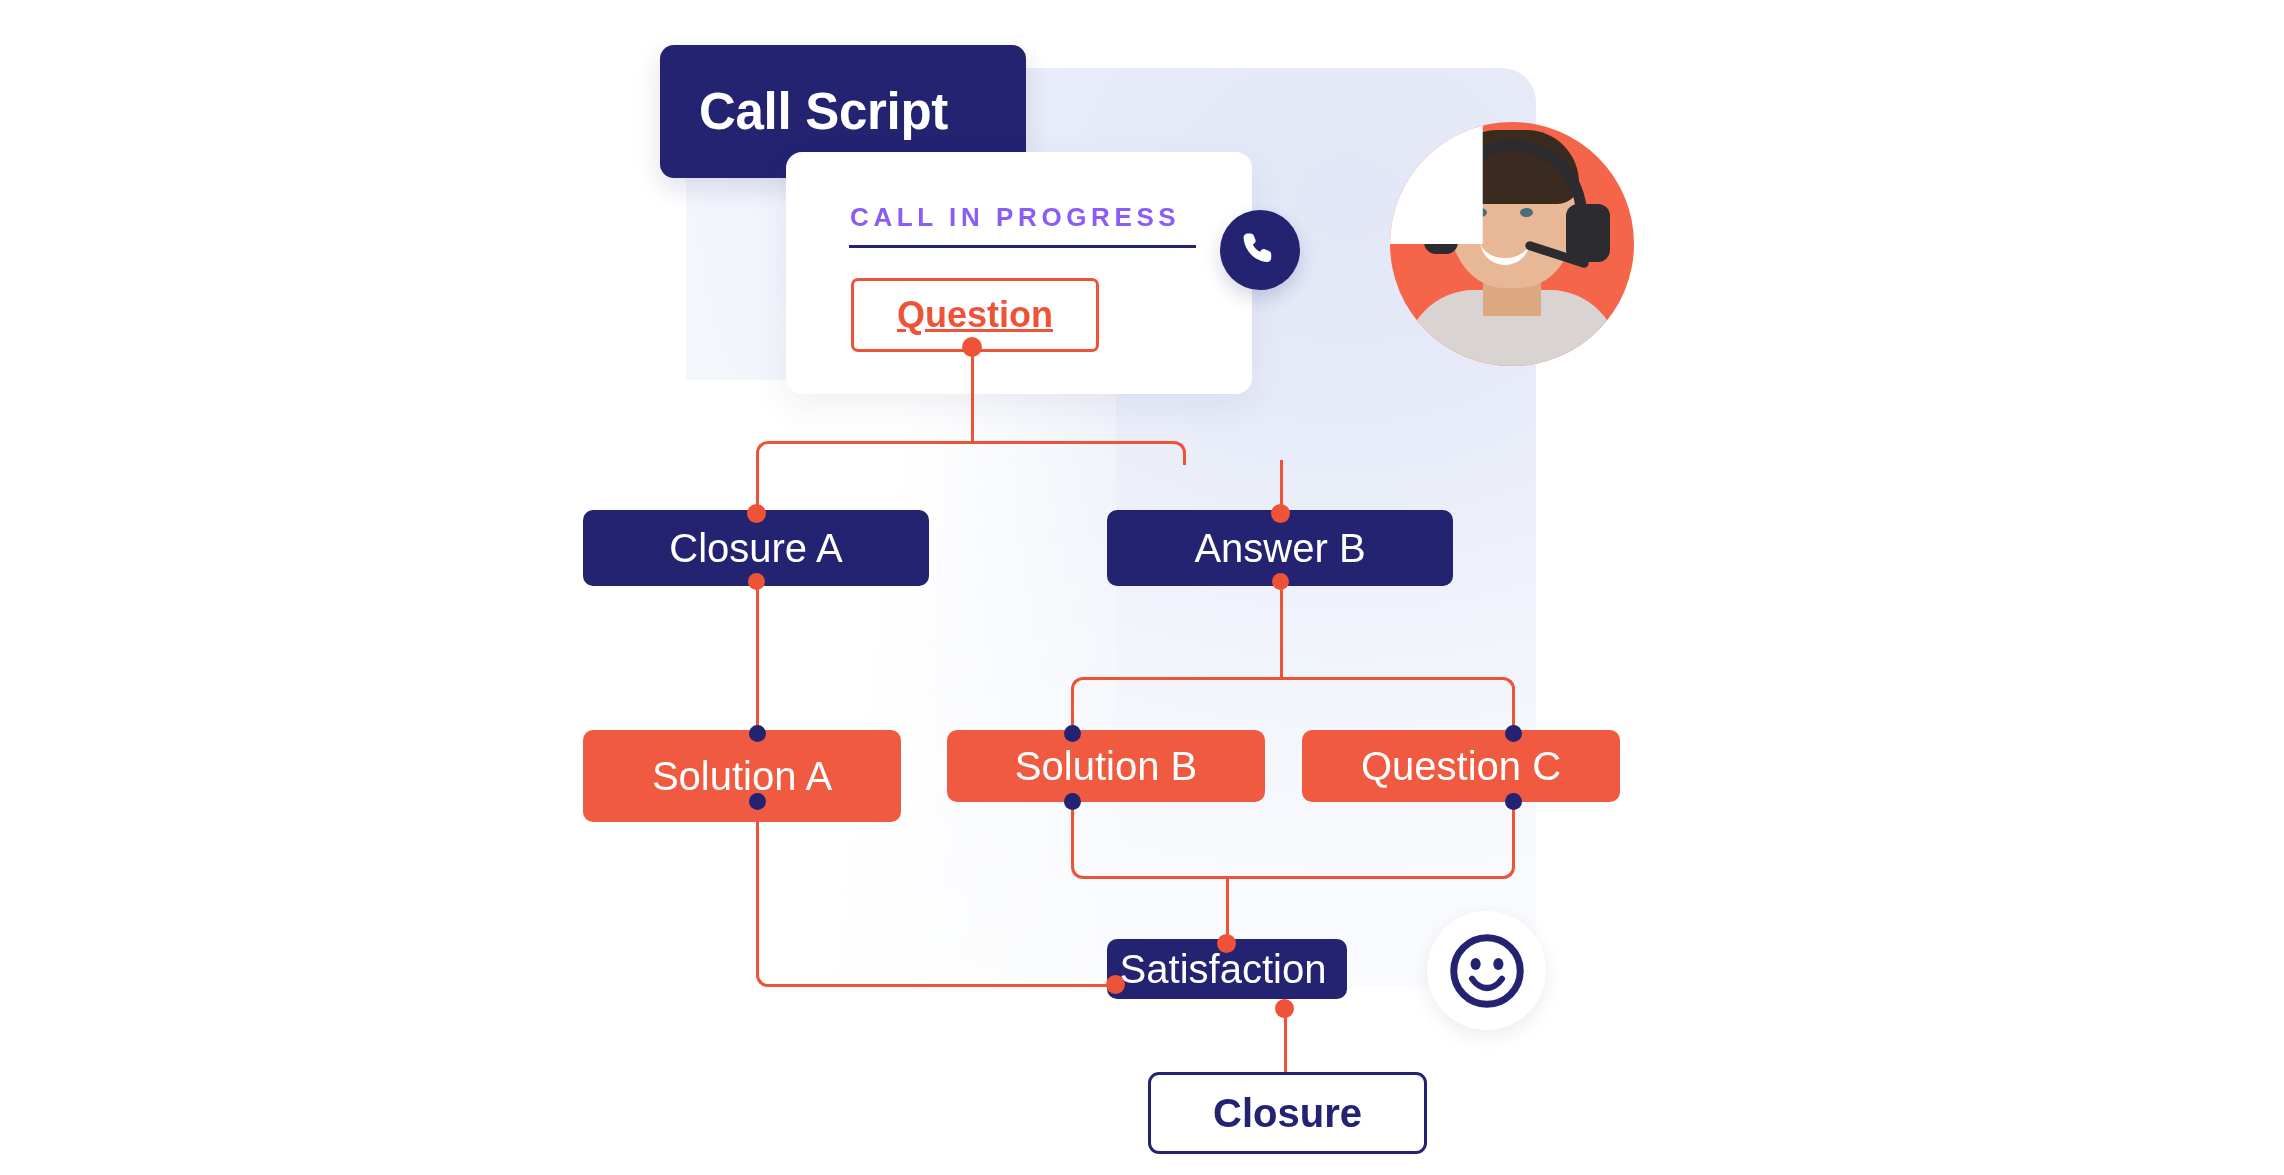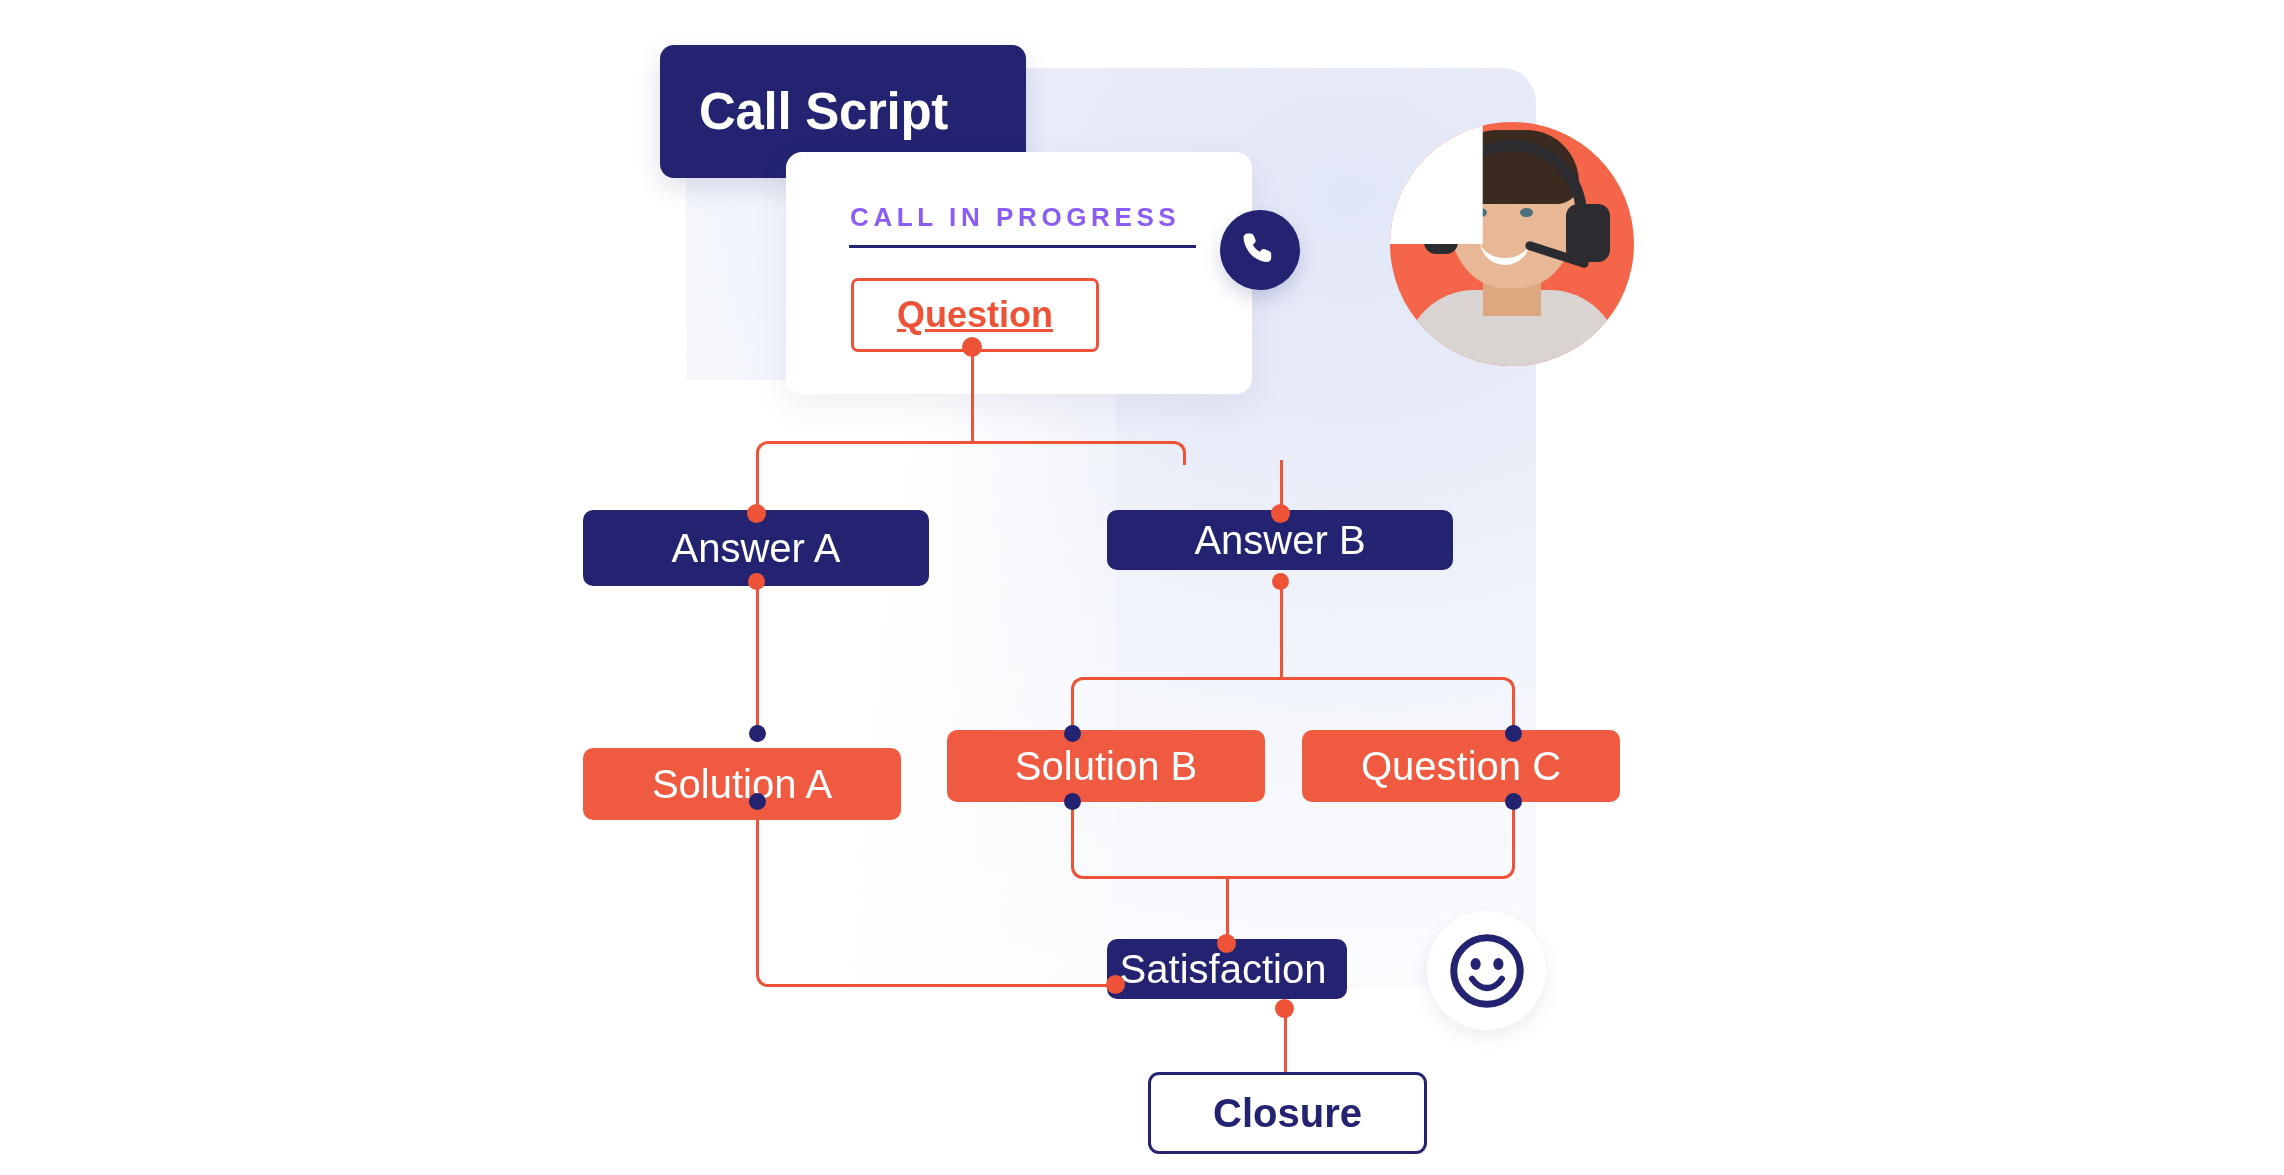--- a/index.html
+++ b/index.html
@@ -335,27 +335,27 @@
   <div class="conn conn-h" style="left:1083px; top:876px; width:420px;"></div>
   <div class="conn conn-v" style="left:1226px; top:876px; height:68px;"></div>
 
   <div class="conn conn-v" style="left:756px; top:800px; height:168px;"></div>
   <div class="elbow elbow-bl" style="left:756px; top:963px; width:24px; height:24px;"></div>
   <div class="conn conn-h" style="left:768px; top:984px; width:348px;"></div>
 
   <div class="conn conn-v" style="left:1284px; top:1007px; height:66px;"></div>
 
   <div class="node node-navy" style="left:583px; top:510px; width:346px; height:76px;">
-    <span>Answer A</span>
-  </div>
-  <div class="node node-navy" style="left:1107px; top:510px; width:346px; height:60px;">
+    <span>Closure A</span>
+  </div>
+  <div class="node node-navy" style="left:1107px; top:510px; width:346px; height:76px;">
     <span>Answer B</span>
   </div>
 
-  <div class="node node-orange" style="left:583px; top:748px; width:318px; height:72px;text-align:right;">
+  <div class="node node-orange" style="left:583px; top:730px; width:318px; height:92px;text-align:right;">
     <span>Solution A</span>
   </div>
   <div class="node node-orange" style="left:947px; top:730px; width:318px; height:72px;">
     <span>Solution B</span>
   </div>
   <div class="node node-orange" style="left:1302px; top:730px; width:318px; height:72px;">
     <span>Question C</span>
   </div>
 
   <div class="satisfaction">

